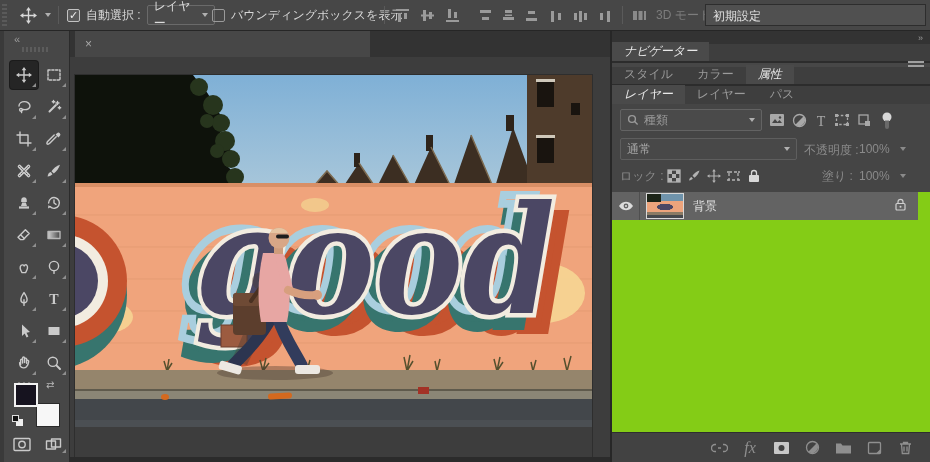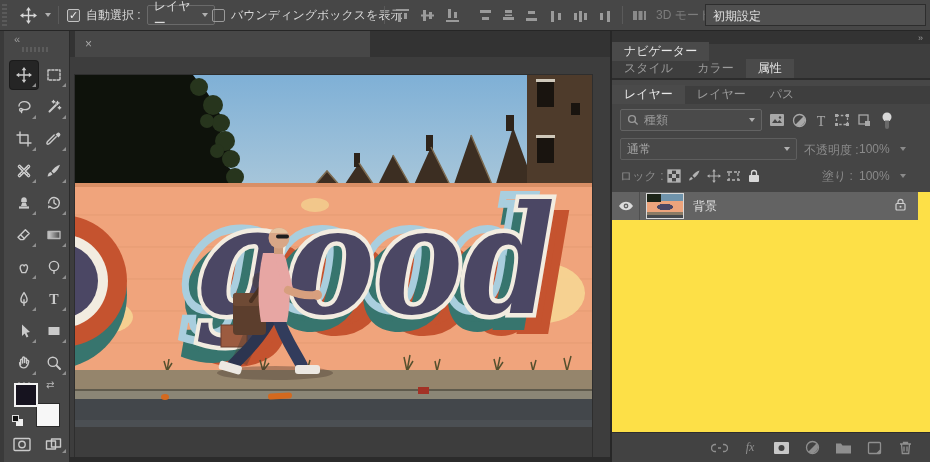--- a/index.html
+++ b/index.html
@@ -66,52 +66,52 @@
 
   
   .right-col { position:absolute; left:610px; top:31px; width:320px; height:431px; background:#474747;
                border-left:2px solid #272727; }
   .panel-collapse-strip { position:absolute; left:0; top:0; width:318px; height:13px; background:#333;
                display:flex; justify-content:flex-end; align-items:center; padding-right:8px;
                color:#9a9a9a; font-size:9px; letter-spacing:-1px; cursor:pointer;}
   .tab-row { position:absolute; left:0; width:318px; height:19px; background:#3e3e3e; border-bottom:2px solid #2c2c2c;
              display:flex; align-items:flex-end; }
   .ptab { height:19px; display:flex; align-items:center; padding:0 12px; color:#9b9b9b; font-size:12px; cursor:pointer; }
-  .ptab.active { background:#4a4a4a; color:#e8e8e8; }
+  .ptab.active { background:#4a4a4a; color:#e8e8e8;font-style:italic; }
   .panel-menu { position:absolute; right:6px; top:4px; width:16px; height:11px; cursor:pointer;
              background:repeating-linear-gradient(180deg,#a0a0a0 0 2px,transparent 2px 4px); }
   .layers-body { position:absolute; left:0; top:73px; width:318px; height:358px; background:#454545; }
   .filter-row { position:absolute; left:0; top:5px; width:318px; height:24px; }
   .search-box { position:absolute; left:8px; top:0; width:142px; height:22px; border:1px solid #636363;
                 border-radius:2px; background:#4a4a4a; display:flex; align-items:center; padding:0 6px; gap:5px; color:#9a9a9a;}
   .ficon { position:absolute; top:2px; width:18px; height:18px; display:flex; align-items:center; justify-content:center; cursor:pointer;}
   .ficon svg { stroke:#a8a8a8; fill:none; stroke-width:1.3; }
   .ficon svg .fill { fill:#a8a8a8; stroke:none; }
   .blend-row { position:absolute; left:0; top:34px; width:318px; height:22px; }
   .blend-dd { position:absolute; left:8px; top:0; width:177px; height:22px; border:1px solid #5e5e5e; border-radius:2px;
               background:#484848; display:flex; align-items:center; padding:0 6px; color:#a5a5a5; }
   .dim-label { color:#8a8a8a; }
   .lock-row { position:absolute; left:0; top:62px; width:318px; height:20px; display:flex; align-items:center; }
   .lock-row .licon { width:20px; height:16px; display:flex; align-items:center; justify-content:center; cursor:pointer;}
   .lock-row svg { stroke:#b2b2b2; fill:none; stroke-width:1.3; }
   .lock-row svg .fill { fill:#b2b2b2; stroke:none; }
-  .layer-list { position:absolute; left:0; top:88px; width:318px; height:240px; background:#fde047; }
+  .layer-list { position:absolute; left:0; top:88px; width:318px; height:240px; background:#84cc16; }
   .layer-row { position:absolute; left:0; top:0; width:306px; height:28px; background:#636363; display:flex; align-items:center; cursor:pointer;}
   .eye-cell { width:28px; height:28px; border-right:1px solid #4f4f4f; display:flex; align-items:center; justify-content:center; cursor:pointer;}
   .layer-thumb { width:38px; height:26px; margin-left:6px; border:1px solid #d8d8d8; position:relative; overflow:hidden;
       background:linear-gradient(180deg,#6f93ab 0 30%,#eda47c 30% 74%,#8a7a64 74% 88%,#45484c 88% 100%); }
   .layer-thumb::before { content:""; position:absolute; left:0; top:0; width:40%; height:32%; background:#1c2418; }
   .layer-thumb::after { content:""; position:absolute; left:22%; top:36%; width:56%; height:34%;
       background:radial-gradient(ellipse at 50% 50%, #4b4764 0 55%, transparent 60%); }
   .layer-name { margin-left:9px; color:#dedede; }
   .layer-lock { margin-left:auto; margin-right:12px; }
   .layers-footer { position:absolute; left:0; top:328px; width:318px; height:30px; background:#424242; border-top:1px solid #2e2e2e;
       display:flex; align-items:center; justify-content:flex-end; gap:13px; padding-right:16px; }
   .foot-icon { width:18px; height:16px; display:flex; align-items:center; justify-content:center; cursor:pointer;
-      color:#8f8f8f; font-size:12px; font-style:italic; font-family:"Liberation Serif",serif; }
+      color:#8f8f8f; font-size:16px; font-style:italic; font-family:"Liberation Serif",serif; }
   .foot-icon svg { stroke:#8f8f8f; fill:none; stroke-width:1.3; }
   .foot-icon svg .fill { fill:#8f8f8f; stroke:none; }
 </style>
 </head>
 <body>
 
 <div class="app">
 
   <div class="options-bar">
     <div class="grip"></div>
@@ -506,21 +506,21 @@
   </div>
 
   <div class="right-col">
     <div class="panel-collapse-strip">»</div>
 
     <div class="tab-row" style="top:13px;">
       <div class="ptab active">ナビゲーター</div>
       <div class="panel-menu" style="top:17px;"></div>
     </div>
 
-    <div class="tab-row" style="top:30px;">
+    <div class="tab-row" style="top:36px;">
       <div class="ptab">スタイル</div>
       <div class="ptab">カラー</div>
       <div class="ptab active">属性</div>
       <div class="panel-menu" style="top:38px;"></div>
     </div>
 
     <div class="tab-row" style="top:55px; border-bottom:1px solid #2c2c2c;">
       <div class="ptab active">レイヤー</div>
       <div class="ptab">レイヤー</div>
       <div class="ptab">パス</div>

